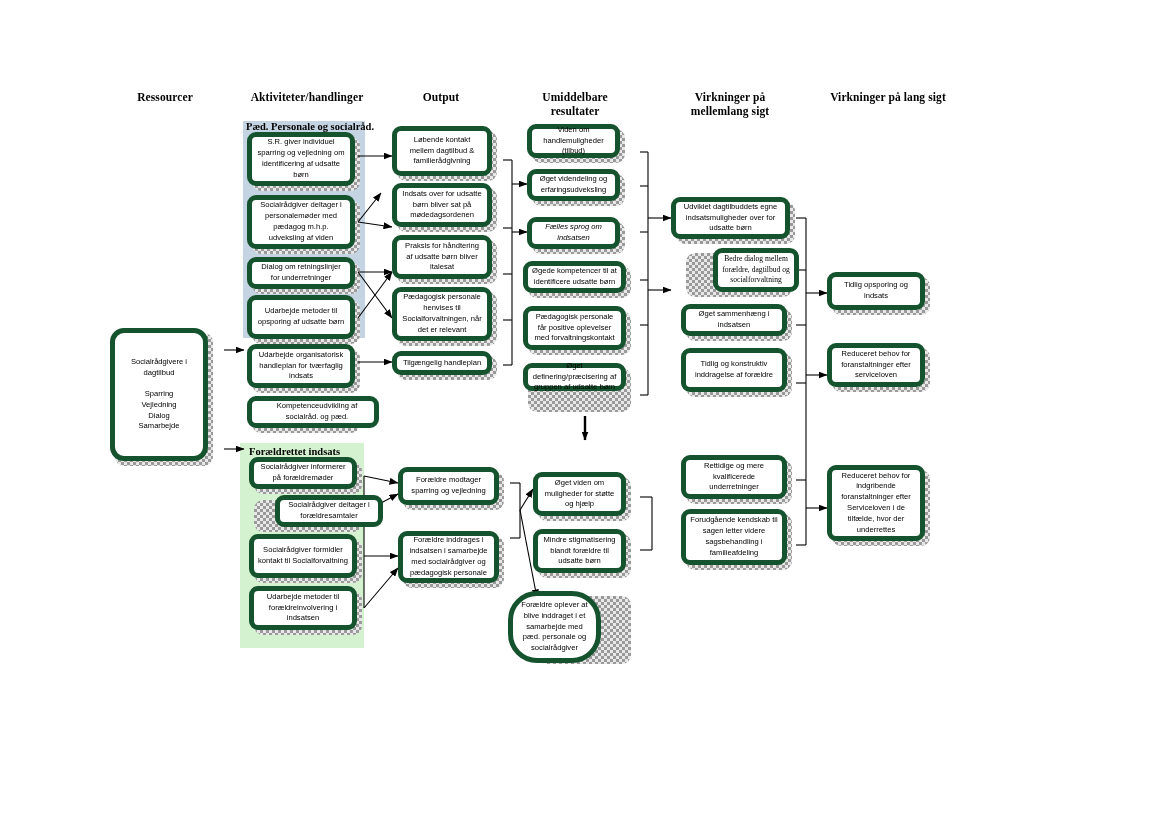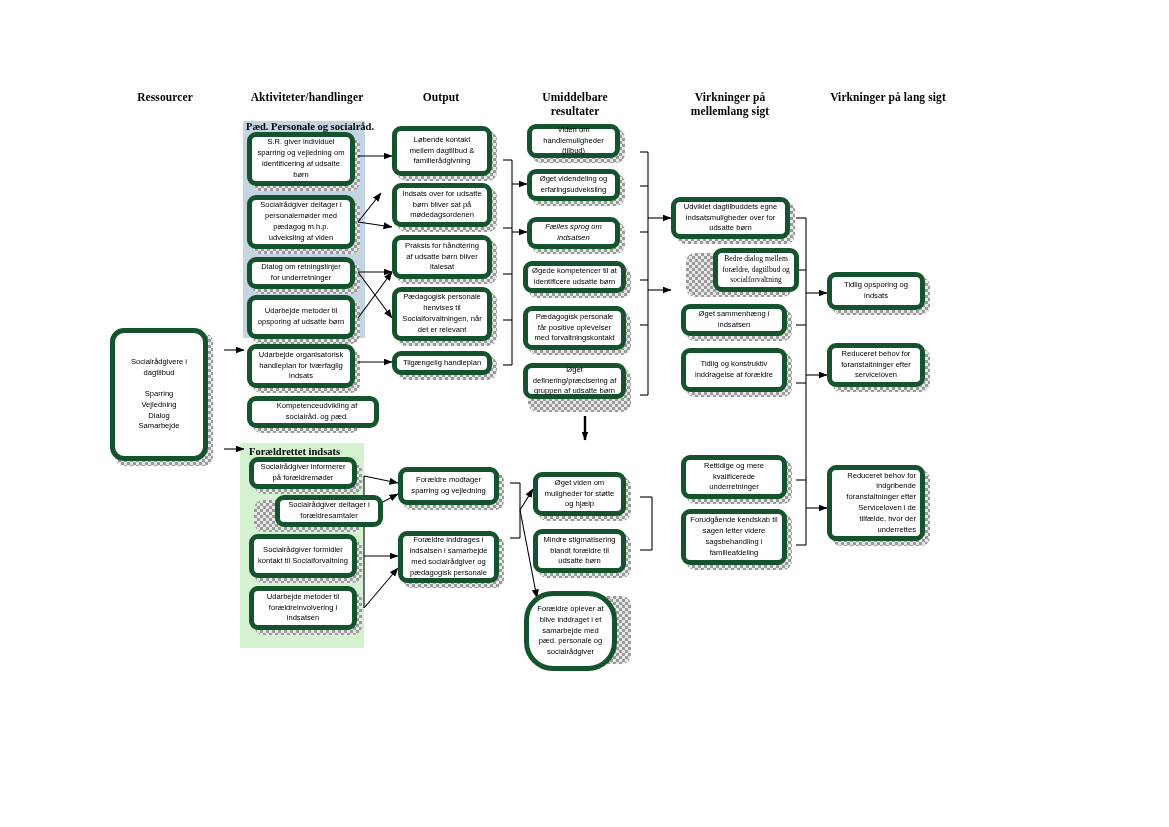--- a/index.html
+++ b/index.html
@@ -291,36 +291,36 @@
   <div class="node" style="left:523px; top:261px; width:103px; height:32px;">
     <span class="txt">Øgede kompetencer til at identificere udsatte børn</span>
   </div>
 
   <div class="shadow" style="left:528px; top:311px; width:103px; height:44px;"></div>
   <div class="node" style="left:523px; top:306px; width:103px; height:44px;">
     <span class="txt">Pædagogisk personale får positive oplevelser med forvaltningskontakt</span>
   </div>
 
   <div class="shadow" style="left:528px; top:368px; width:103px; height:44px;"></div>
-  <div class="node" style="left:523px; top:363px; width:103px; height:36px;text-align:center;">
+  <div class="node" style="left:523px; top:363px; width:103px; height:28px;text-align:center;">
     <span class="txt">Øget definering/præcisering af gruppen af udsatte børn</span>
   </div>
 
   <div class="shadow" style="left:538px; top:477px; width:93px; height:44px;"></div>
   <div class="node" style="left:533px; top:472px; width:93px; height:44px;">
     <span class="txt">Øget viden om muligheder for støtte og hjælp</span>
   </div>
 
   <div class="shadow" style="left:538px; top:534px; width:93px; height:44px;"></div>
   <div class="node" style="left:533px; top:529px; width:93px; height:44px;">
     <span class="txt">Mindre stigmatisering blandt forældre til udsatte børn</span>
   </div>
 
   <div class="shadow" style="left:538px; top:596px; width:93px; height:68px;"></div>
-  <div class="node" style="left:524px; top:591px; width:93px; height:80px;border-radius:29px;">
+  <div class="node" style="left:508px; top:591px; width:93px; height:72px;border-radius:29px;">
     <span class="txt">Forældre oplever at blive inddraget i et samarbejde med pæd. personale og socialrådgiver</span>
   </div>
 
   <div class="shadow" style="left:676px; top:202px; width:119px; height:42px;"></div>
   <div class="node" style="left:671px; top:197px; width:119px; height:42px;">
     <span class="txt">Udviklet dagtilbuddets egne indsatsmuligheder over for udsatte børn</span>
   </div>
 
   <div class="shadow" style="left:686px; top:253px; width:106px; height:44px;"></div>
   <div class="node" style="left:713px; top:248px; width:86px; height:44px;font-family:Liberation Serif, serif;">
@@ -351,17 +351,17 @@
   <div class="node" style="left:827px; top:272px; width:98px; height:38px;">
     <span class="txt">Tidlig opsporing og indsats</span>
   </div>
 
   <div class="shadow" style="left:832px; top:348px; width:98px; height:44px;"></div>
   <div class="node" style="left:827px; top:343px; width:98px; height:44px;">
     <span class="txt">Reduceret behov for foranstaltninger efter serviceloven</span>
   </div>
 
   <div class="shadow" style="left:832px; top:470px; width:98px; height:76px;"></div>
-  <div class="node" style="left:827px; top:465px; width:98px; height:76px;text-align:right;">
+  <div class="node" style="left:827px; top:465px; width:98px; height:76px;">
     <span class="txt">Reduceret behov for indgribende foranstaltninger efter Serviceloven i de tilfælde, hvor der underrettes</span>
   </div>
 
 </div>
 
 </body></html>

